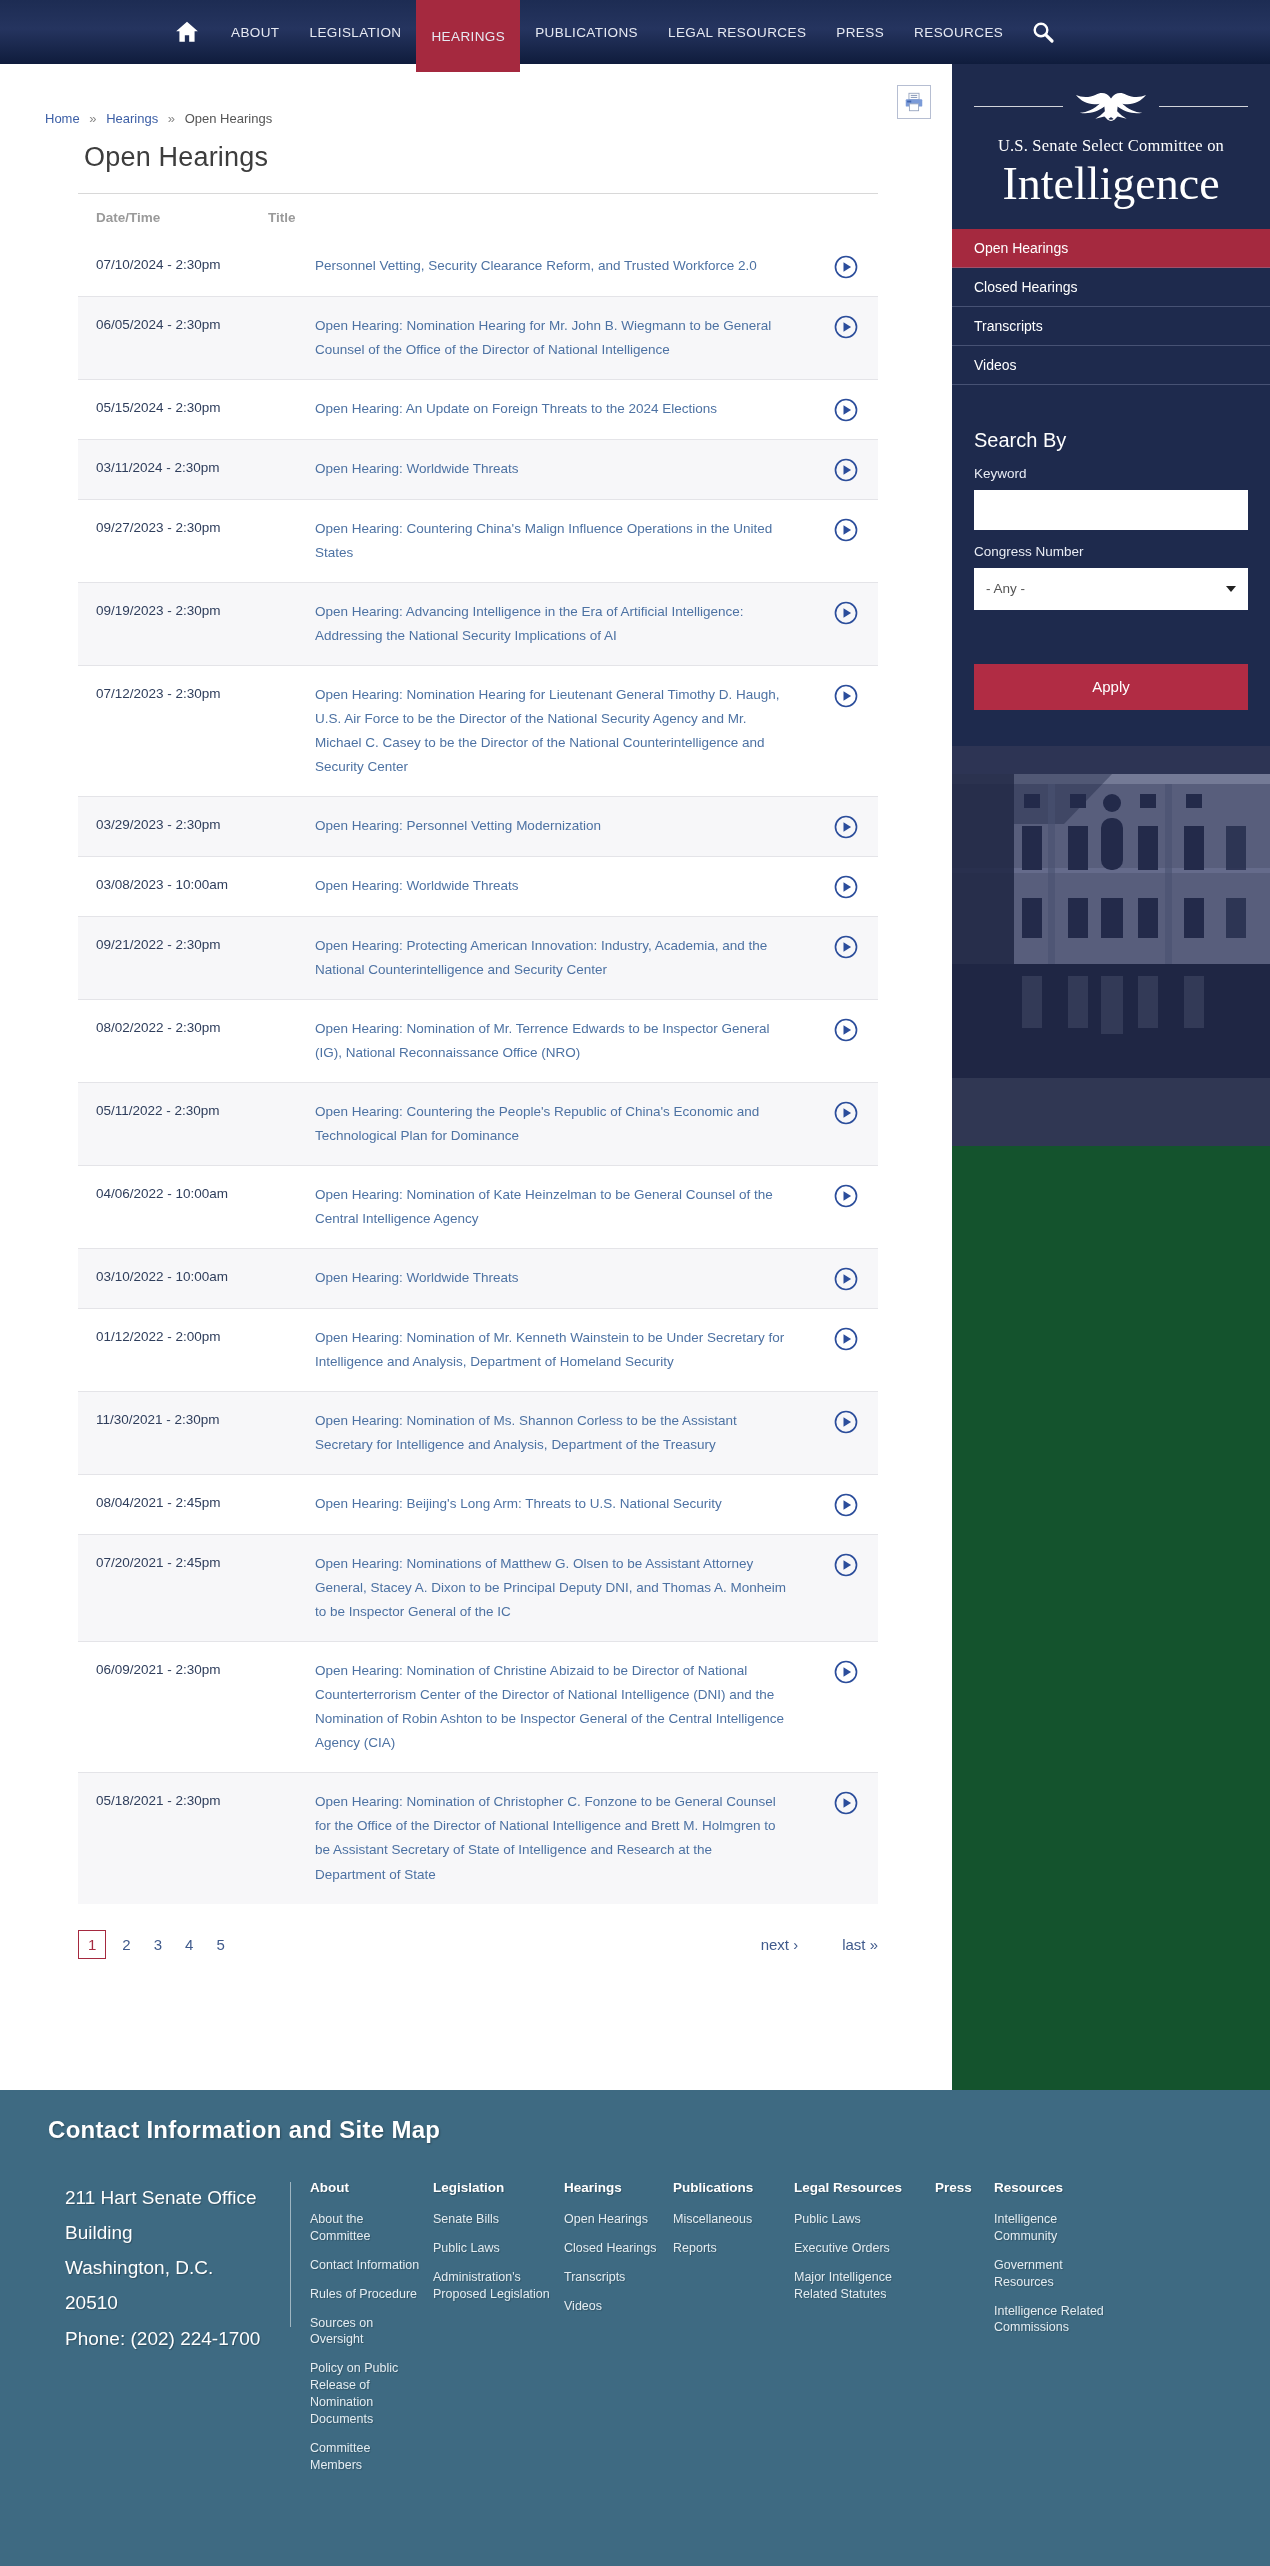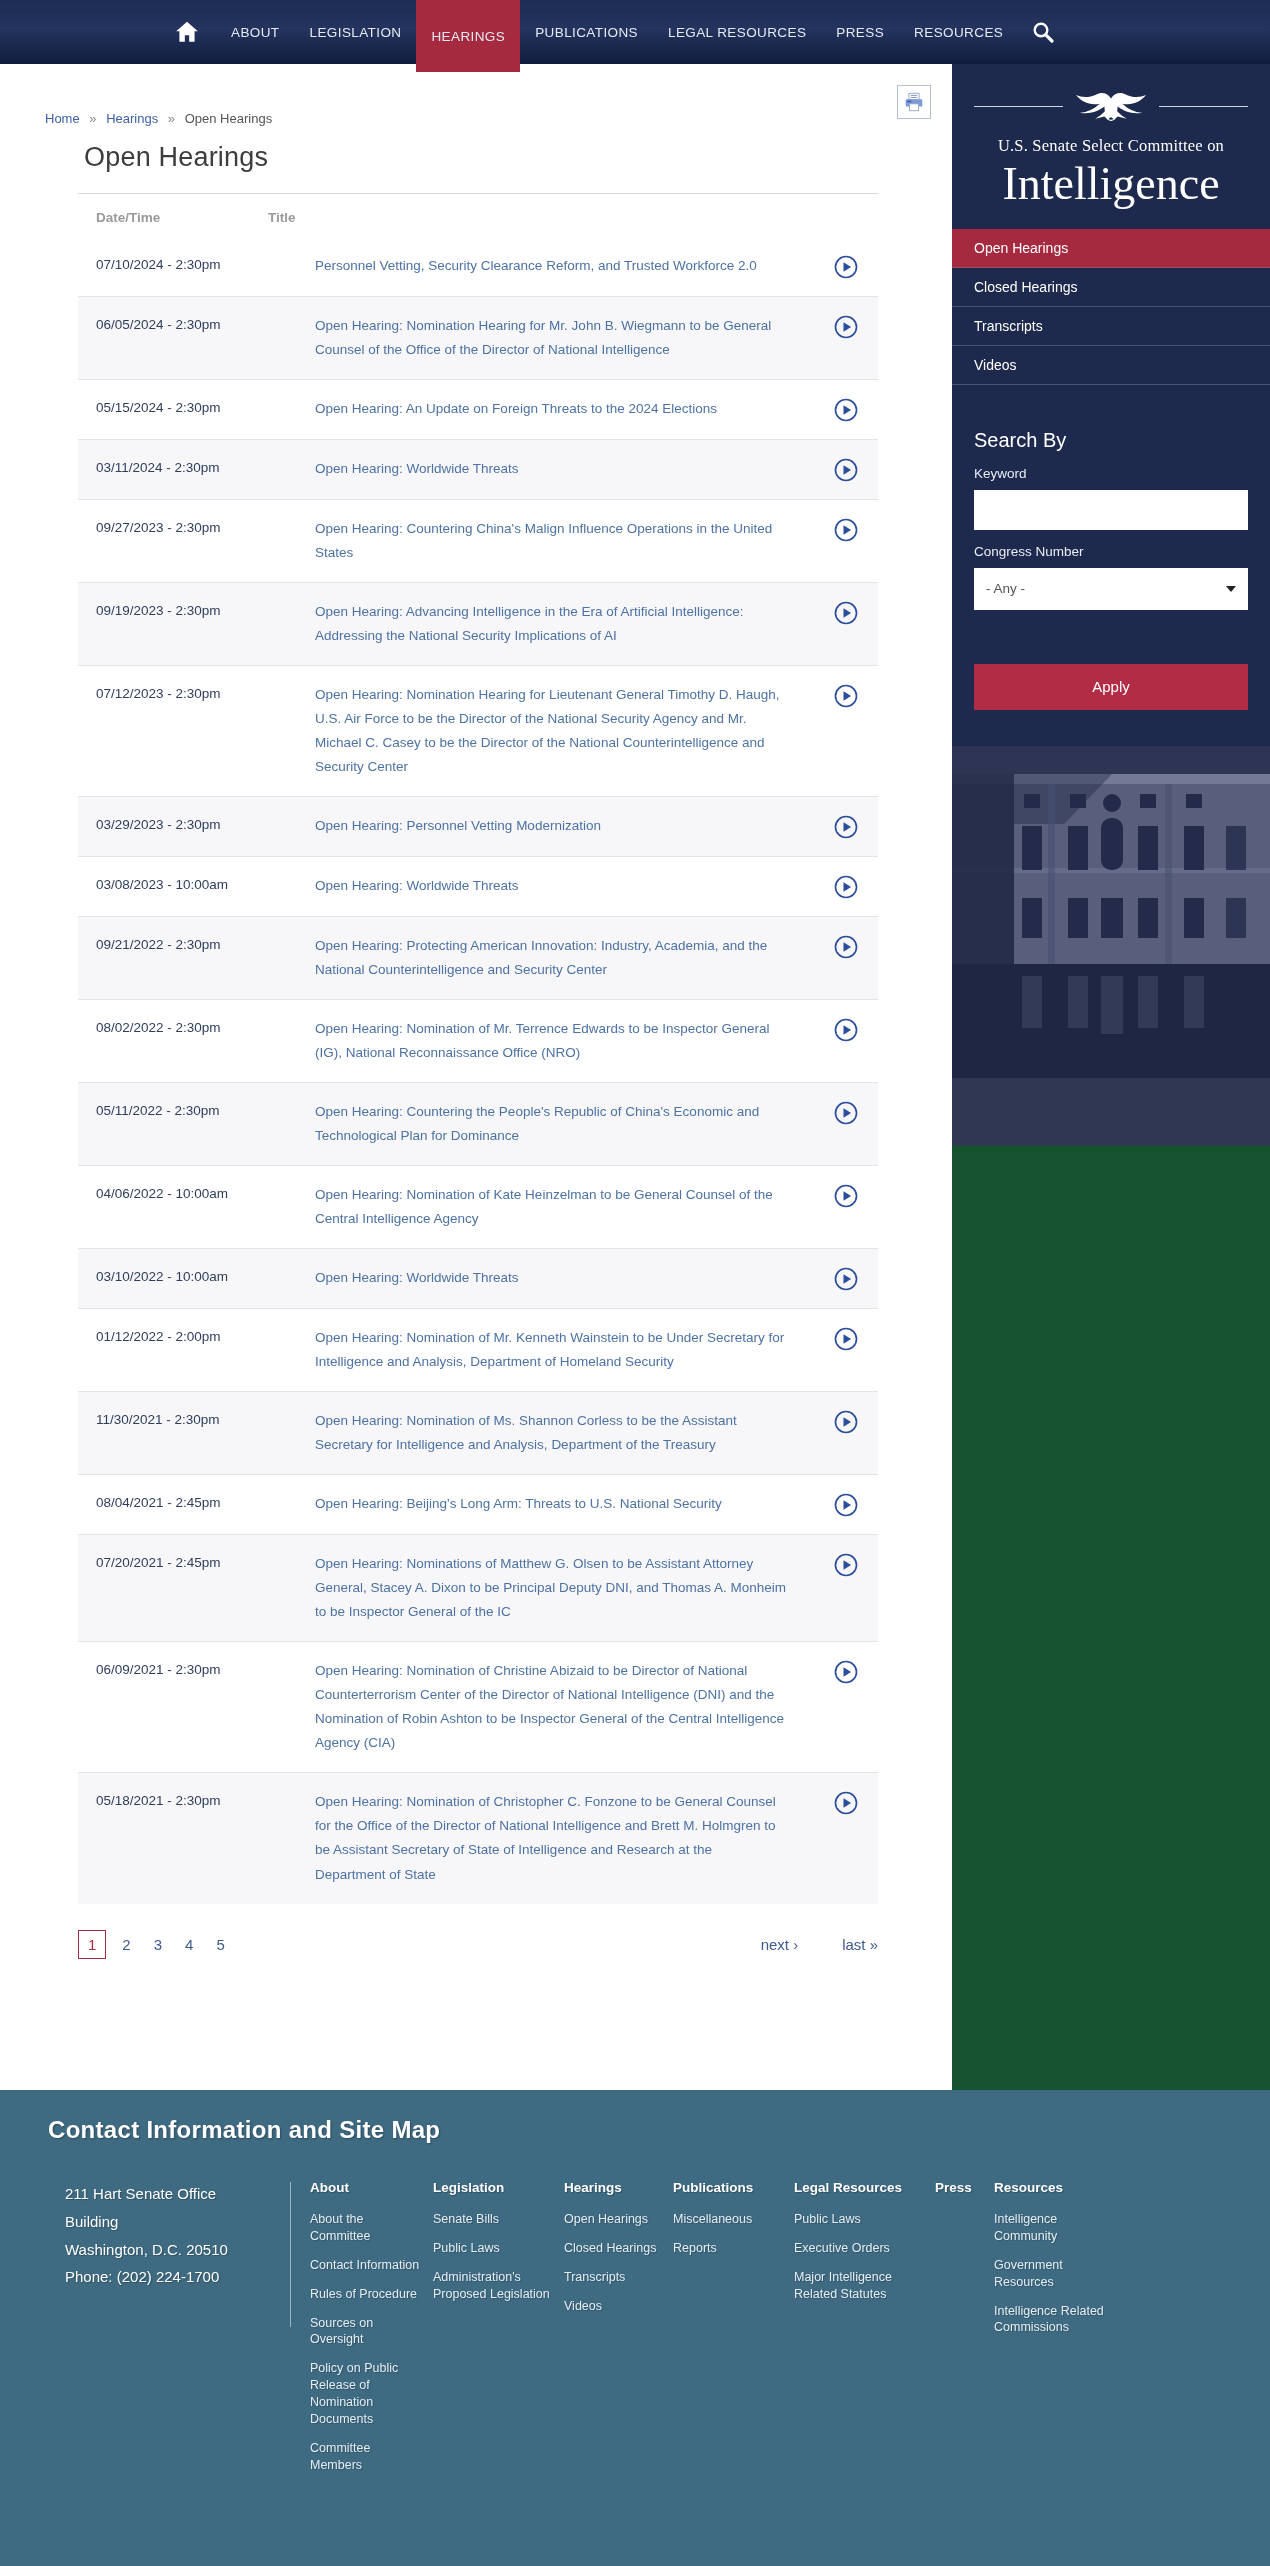--- a/index.html
+++ b/index.html
@@ -65,21 +65,21 @@
             justify-content: space-between; padding: 12px 12px; font-size: 13.5px; cursor: pointer; }
   .caret { width: 0; height: 0; border-left: 5px solid transparent; border-right: 5px solid transparent; border-top: 6px solid #222; }
   .apply { display: block; width: 100%; height: 46px; margin-top: 54px; background: #b12c44; color: #fff; border: none;
            font-size: 15px; cursor: pointer; font-family: inherit; }
   .photo { height: 400px; overflow: hidden; line-height: 0; }
 
   
   .footer { position: absolute; top: 2090px; left: 0; width: 1270px; height: 476px; background: #3e6a82; color: #fff; }
   .f-head { margin: 26px 0 0 48px; font-size: 24px; font-weight: 700; letter-spacing: .3px; text-shadow: 1px 1px 2px rgba(0,0,0,.3); }
   .f-cols { display: flex; padding: 36px 0 0 65px; align-items: flex-start; }
-  .f-address { width: 205px; font-size: 15px; line-height: 1.85; text-shadow: 1px 1px 1px rgba(0,0,0,.25); flex-shrink: 0; }
+  .f-address { width: 205px; font-size: 19px; line-height: 1.85; text-shadow: 1px 1px 1px rgba(0,0,0,.25); flex-shrink: 0; }
   .f-divider { width: 1px; background: rgba(255,255,255,.5); height: 145px; margin: 2px 0 0 20px; flex-shrink: 0; }
   .f-colwrap { display: flex; margin-left: 19px; }
   .f-col { margin-right: 13px; }
   .f-col:nth-child(1) { width: 110px; }
   .f-col:nth-child(2) { width: 118px; }
   .f-col:nth-child(3) { width: 96px; }
   .f-col:nth-child(4) { width: 108px; }
   .f-col:nth-child(5) { width: 128px; }
   .f-col:nth-child(6) { width: 46px; }
   .f-col:nth-child(7) { width: 110px; }

